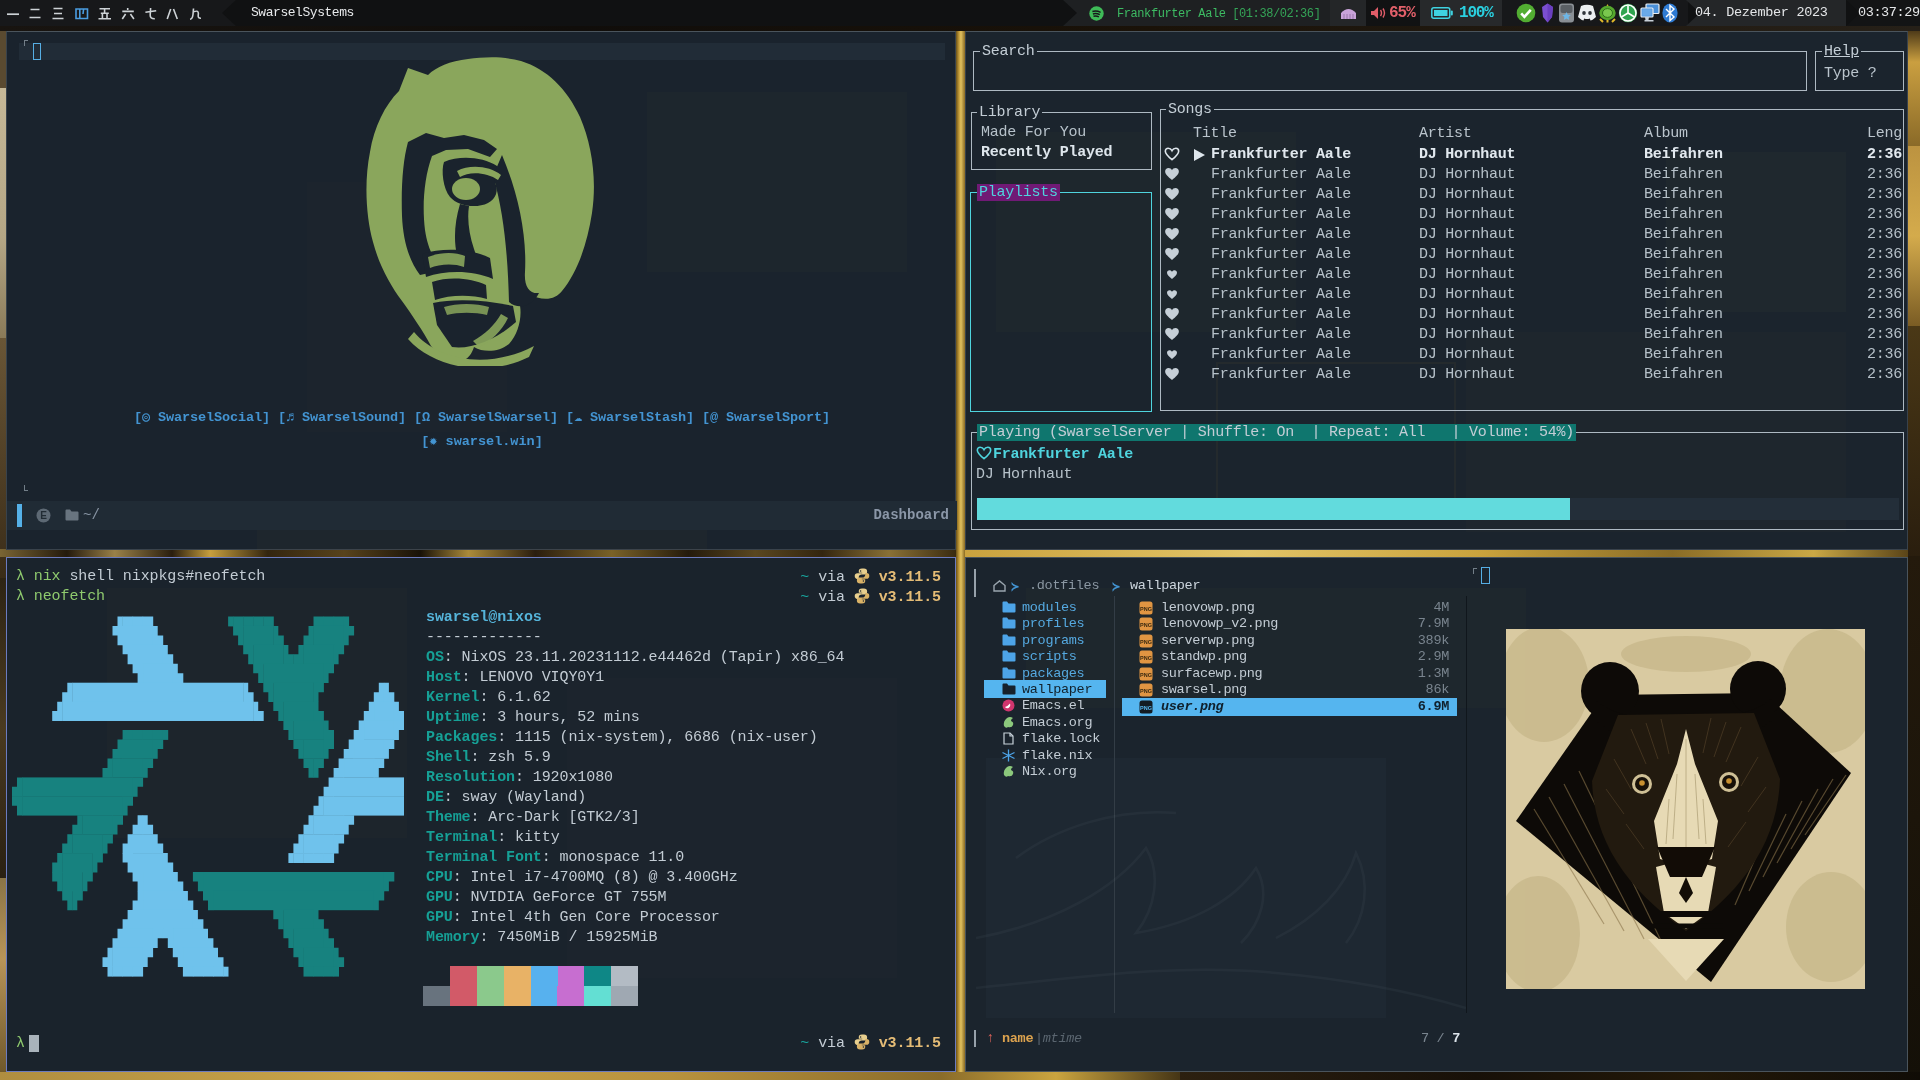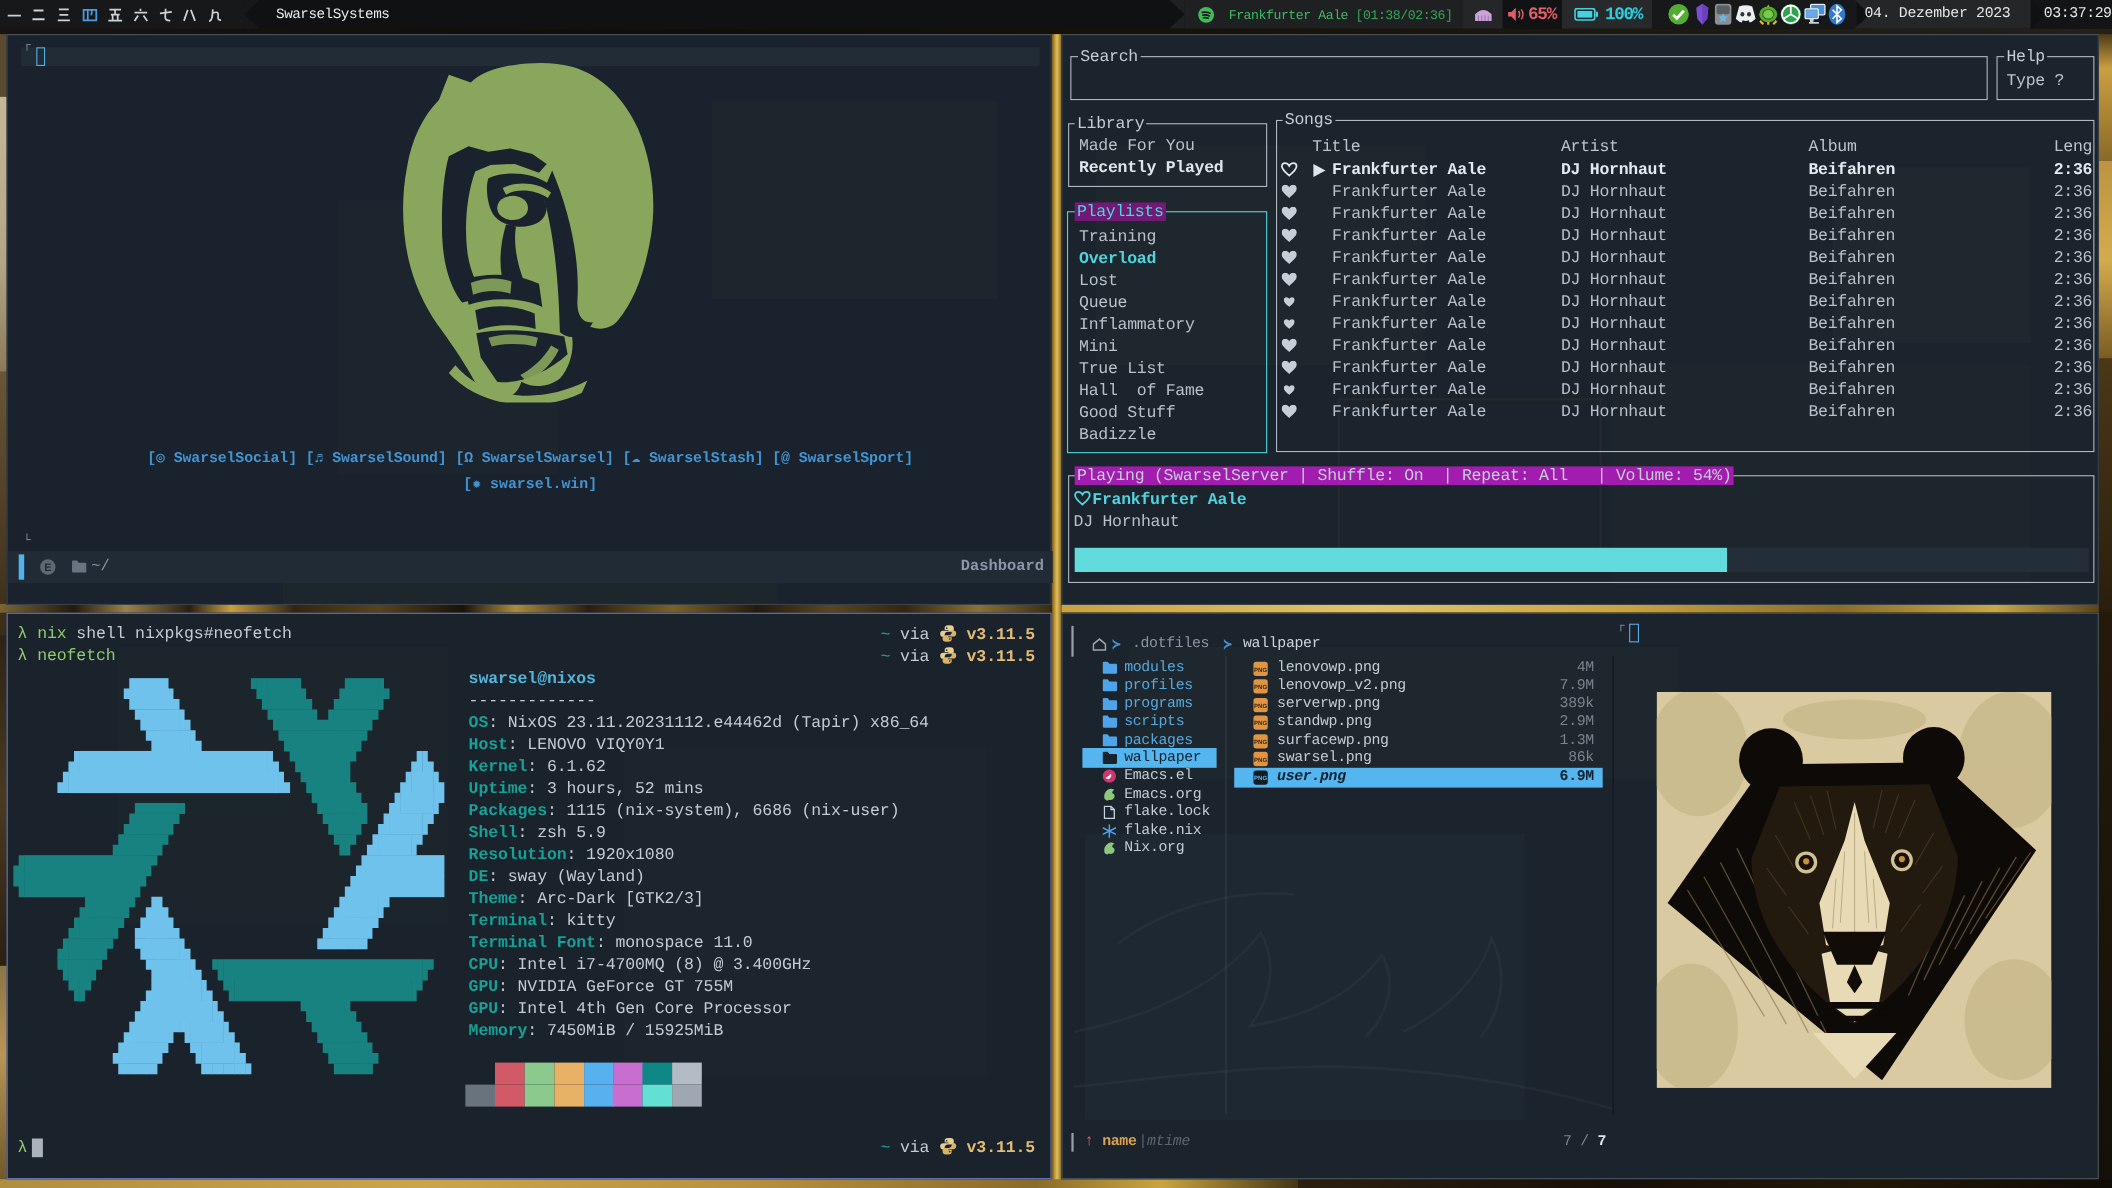--- a/index.html
+++ b/index.html
@@ -200,31 +200,30 @@
 <div class="win" style="left:965px;top:31px;width:943px;height:519px;background:#1b242d;border:1px solid #39424b;border-top:1px solid #4a545c;">
   <div class="abs" style="left:30px;top:100px;width:300px;height:200px;background:rgba(100,90,60,0.05);"></div>
     <div class="abs" style="left:250px;top:330px;width:240px;height:150px;border:2px solid rgba(160,130,60,0.07);"></div>
     <div class="abs" style="left:700px;top:120px;width:180px;height:160px;background:rgba(120,110,80,0.05);"></div>
   <div class="abs" style="left:500px;top:300px;width:380px;height:200px;background:rgba(90,85,60,0.05);"></div>
 
   <div class="tbox" style="left:7px;top:19px;width:834px;height:40px;"></div>
   <div class="abs mono" style="left:14px;top:11px;background:#1b242d;padding:0 2px;font-size:15px;letter-spacing:-0.25px;color:#c3cdd5;">Search</div>
 
   <div class="tbox" style="left:849px;top:19px;width:89px;height:40px;"></div>
-  <div class="abs mono" style="left:856px;top:11px;background:#1b242d;padding:0 2px;font-size:15px;letter-spacing:-0.25px;color:#c3cdd5;">Help</div>
+  <div class="abs mono" style="left:856px;top:11px;background:#1b242d;padding:0 2px;font-size:15px;letter-spacing:-0.25px;color:#c3cdd5;text-decoration:underline;">Help</div>
   <div class="abs mono" style="left:858px;top:33px;font-size:15px;letter-spacing:-0.25px;color:#bac4cc;">Type ?</div>
 
   <div class="tbox" style="left:5px;top:80px;width:181px;height:58px;"></div>
   <div class="abs mono" style="left:11px;top:72px;background:#1b242d;padding:0 2px;font-size:15px;letter-spacing:-0.25px;color:#c3cdd5;">Library</div>
   <div class="abs mono" style="left:15px;top:92px;font-size:15px;letter-spacing:-0.25px;color:#b6c1c9;">Made For You</div>
   <div class="abs mono b" style="left:15px;top:112px;font-size:15px;letter-spacing:-0.25px;color:#dee6ec;">Recently Played</div>
 
   <div class="tbox" style="left:4px;top:160px;width:182px;height:220px;border-color:#4fd4de;"></div>
   <div class="abs mono" style="left:11px;top:152px;background:#701a75;padding:0 2px;font-size:15px;letter-spacing:-0.25px;color:#4fd4de;">Playlists</div>
-  <div class="abs mono" style="left:15px;top:174px;font-size:15px;letter-spacing:-0.25px;color:#b6c1c9;line-height:20px;">Training<br><span class="b" style="color:#4fd4de;">Overload</span><br>Lost<br>Queue<br>Inflammatory<br>Mini<br>True List<br>Hall&nbsp;&nbsp;of Fame<br>Good Stuff<br>Badizzle</div>
 
   <div class="tbox" style="left:194px;top:77px;width:744px;height:302px;"></div>
   <div class="abs mono" style="left:200px;top:69px;background:#1b242d;padding:0 2px;font-size:15px;letter-spacing:-0.25px;color:#c3cdd5;">Songs</div>
   <div class="abs mono" style="left:227px;top:93px;font-size:15px;letter-spacing:-0.25px;color:#bac4cc;">Title</div>
   <div class="abs mono" style="left:453px;top:93px;font-size:15px;letter-spacing:-0.25px;color:#bac4cc;">Artist</div>
   <div class="abs mono" style="left:678px;top:93px;font-size:15px;letter-spacing:-0.25px;color:#bac4cc;">Album</div>
   <div class="abs mono" style="left:901px;top:93px;font-size:15px;letter-spacing:-0.25px;color:#bac4cc;">Leng</div>
 
   <svg class="abs" style="left:198px;top:115px" width="16" height="14" viewBox="0 0 24 21">
       <path d="M12,19 C6,14 2,10 2,6.2 C2,3.6 3.9,1.8 6.2,1.8 C8.3,1.8 10.6,3 12,5.6 C13.4,3 15.7,1.8 17.8,1.8 C20.1,1.8 22,3.6 22,6.2 C22,10 18,14 12,19 Z" fill="none" stroke="#dee6ec" stroke-width="2.4"></path>
@@ -306,21 +305,21 @@
     <div class="abs mono" style="left:901px;top:314px;font-size:15px;letter-spacing:-0.25px;color:#b6c1c9;">2:36</div>
     <svg class="abs" style="left:199px;top:336px" width="14" height="12" viewBox="0 0 24 21">
       <path d="M12,21 C5,15 0,10.5 0,6 C0,2.5 2.5,0 6,0 C8.5,0 11,1.5 12,4 C13,1.5 15.5,0 18,0 C21.5,0 24,2.5 24,6 C24,10.5 19,15 12,21 Z" fill="#c6cfd7"></path>
     </svg>
     <div class="abs mono" style="left:245px;top:334px;font-size:15px;letter-spacing:-0.25px;color:#b6c1c9;">Frankfurter Aale</div>
     <div class="abs mono" style="left:453px;top:334px;font-size:15px;letter-spacing:-0.25px;color:#b6c1c9;">DJ Hornhaut</div>
     <div class="abs mono" style="left:678px;top:334px;font-size:15px;letter-spacing:-0.25px;color:#b6c1c9;">Beifahren</div>
     <div class="abs mono" style="left:901px;top:334px;font-size:15px;letter-spacing:-0.25px;color:#b6c1c9;">2:36</div>
 
   <div class="tbox" style="left:5px;top:400px;width:933px;height:98px;"></div>
-  <div class="abs mono" style="left:11px;top:392px;background:#a21caf;padding:0 2px;font-size:15px;letter-spacing:-0.25px;color:#c3cdd5;">Playing (SwarselServer | Shuffle: On&nbsp;&nbsp;| Repeat: All&nbsp;&nbsp;&nbsp;| Volume: 54%)</div>
+  <div class="abs mono" style="left:11px;top:392px;background:#0f766e;padding:0 2px;font-size:15px;letter-spacing:-0.25px;color:#c3cdd5;">Playing (SwarselServer | Shuffle: On&nbsp;&nbsp;| Repeat: All&nbsp;&nbsp;&nbsp;| Volume: 54%)</div>
   <svg class="abs" style="left:10px;top:414px" width="16" height="14" viewBox="0 0 24 21">
       <path d="M12,19 C6,14 2,10 2,6.2 C2,3.6 3.9,1.8 6.2,1.8 C8.3,1.8 10.6,3 12,5.6 C13.4,3 15.7,1.8 17.8,1.8 C20.1,1.8 22,3.6 22,6.2 C22,10 18,14 12,19 Z" fill="none" stroke="#4fd4de" stroke-width="2.4"></path>
     </svg>
   <div class="abs mono b" style="left:27px;top:414px;font-size:15px;letter-spacing:-0.25px;color:#4fd4de;">Frankfurter Aale</div>
   <div class="abs mono" style="left:10px;top:434px;font-size:15px;letter-spacing:-0.25px;color:#b6c1c9;">DJ Hornhaut</div>
   <div class="abs" style="left:11px;top:466px;width:922px;height:22px;background:#232e39;"></div>
   <div class="abs" style="left:11px;top:466px;width:593px;height:22px;background:#62dbdd;"></div>
 </div>
 
 <div class="win" style="left:6px;top:557px;width:950px;height:515px;background:#1a232c;border:1px solid #6b7bc0;">

